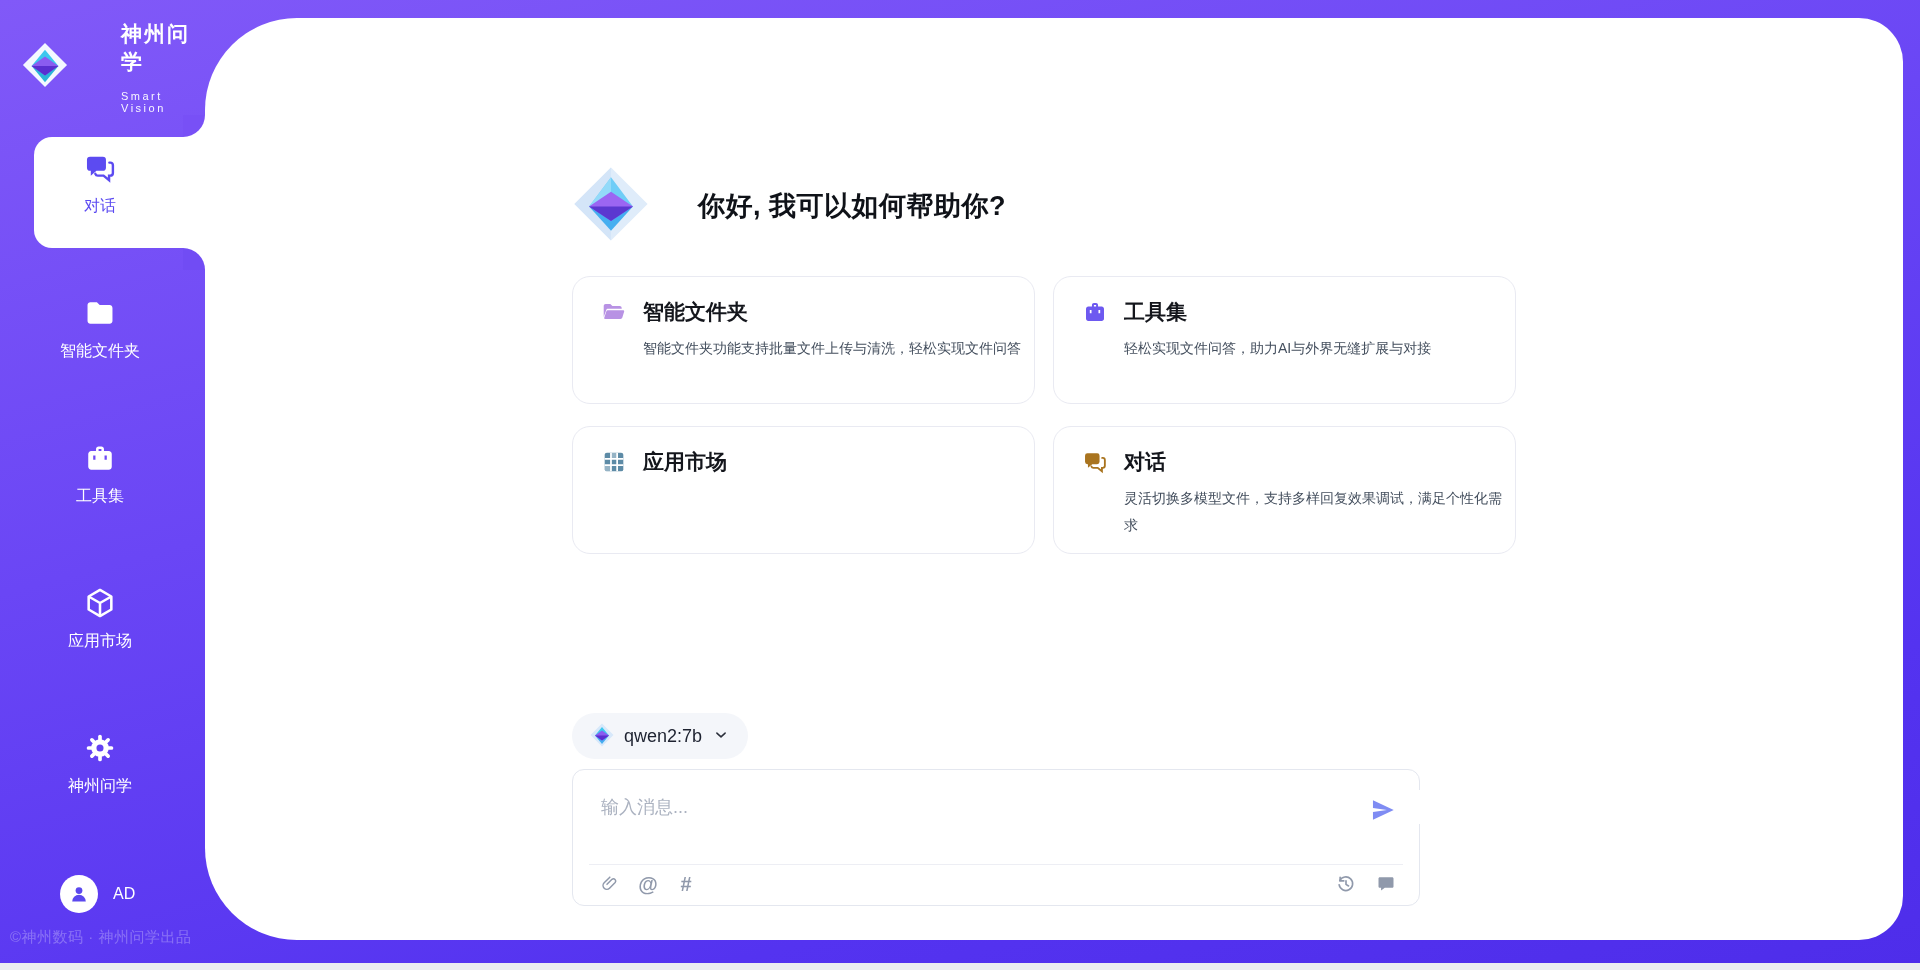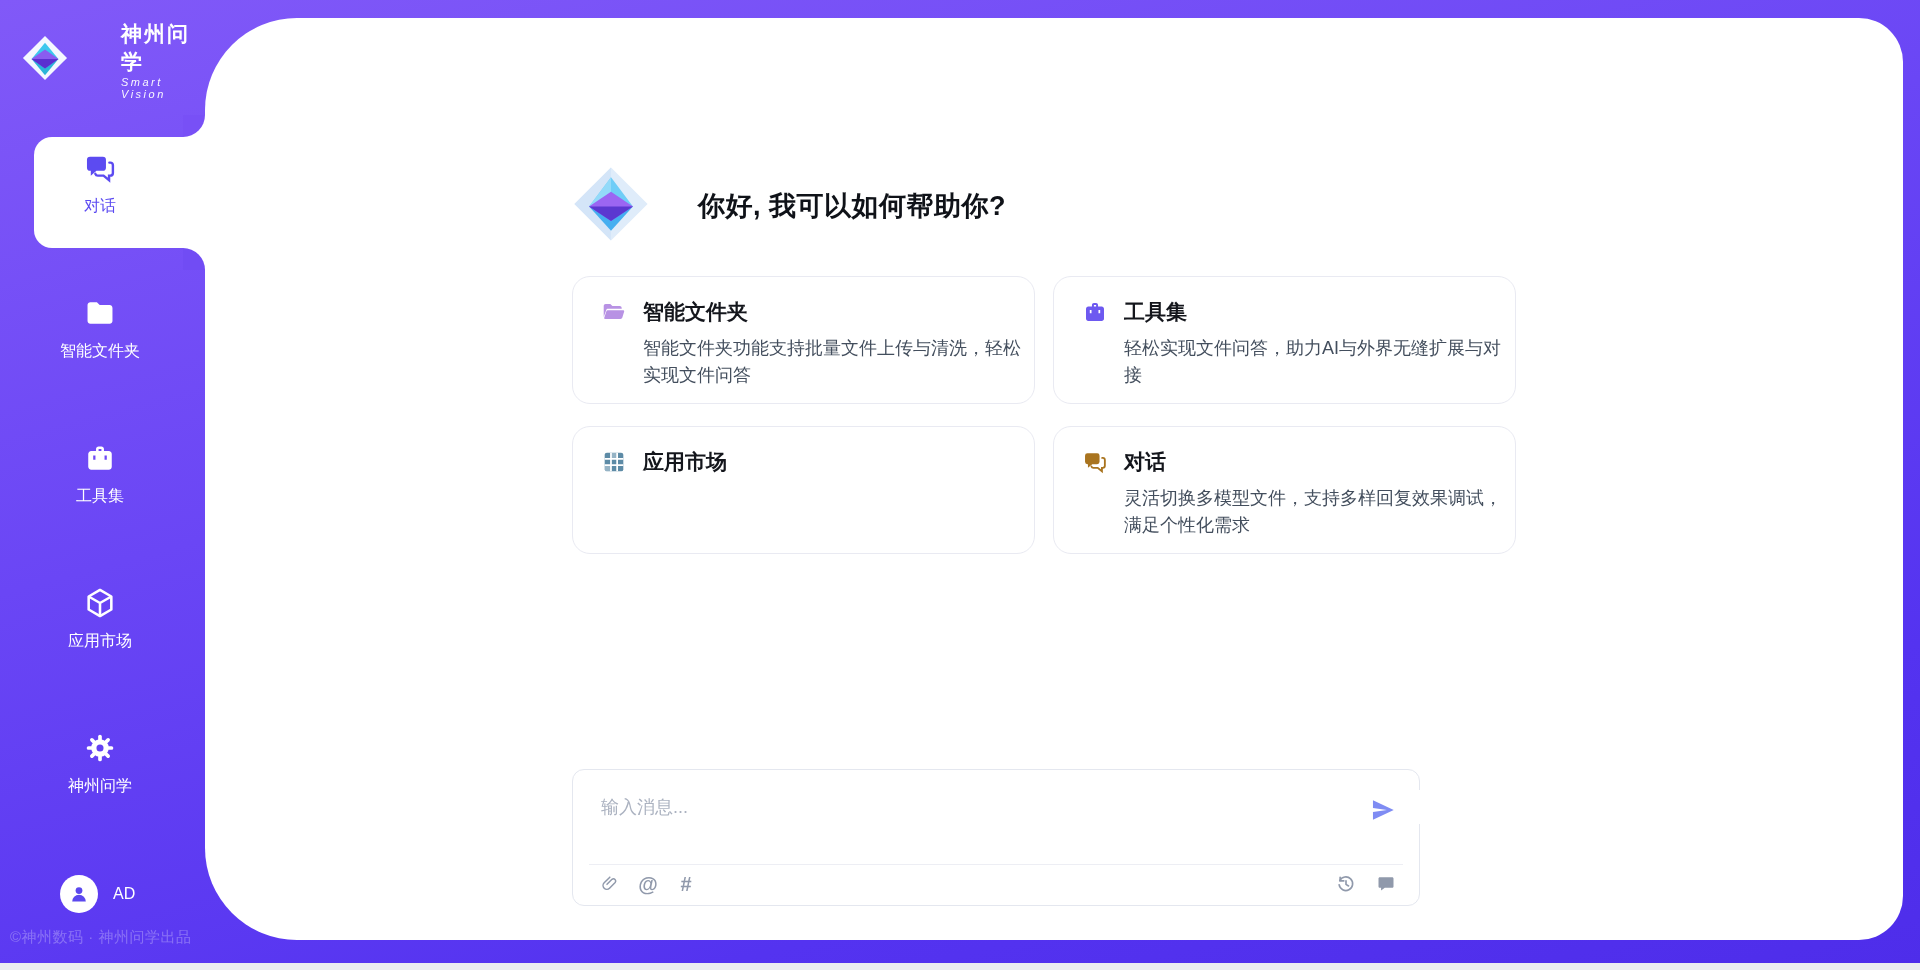--- a/index.html
+++ b/index.html
@@ -21,21 +21,21 @@
   .bottom-strip{
     position:absolute; left:0; right:0; bottom:0; height:7px;
     background:#ebecf1;
   }
 
   
   .sidebar{ position:absolute; left:0; top:0; width:205px; height:963px; }
   .brand{ position:absolute; left:22px; top:20px; display:flex; align-items:center;gap:43px; }
   .brand-text{ margin-left:10px; color:#fff; }
   .brand-name{ font-size:21px; font-weight:700; letter-spacing:2px; }
-  .brand-sub{ font-size:11px; letter-spacing:2.5px; margin-top:0; opacity:.95;font-style:italic; }
+  .brand-sub{ font-size:11px; letter-spacing:2.5px; margin-top:14px; opacity:.95; }
 
   .nav-item{
     position:absolute; left:30px; width:140px; text-align:center; color:#fff; cursor:pointer;
   }
   .nav-item .nav-icon{ display:inline-block; width:34px; height:34px; }
   .nav-item .nav-label{ display:block; font-size:16px; margin-top:7px; }
   .ni-1{ top:151px; z-index:3; color:#5c4bf1; }
   .ni-2{ top:296px; }
   .ni-3{ top:441px; }
   .ni-4{ top:586px; }
@@ -66,21 +66,21 @@
     position:absolute; top:258px; left:0; width:944px;
     display:grid; grid-template-columns:463px 463px; grid-auto-rows:128px; gap:22px 18px;
   }
   .card{
     border:1px solid #e9eaf2; border-radius:18px; background:#fff;
     padding:21px 24px 0 28px; cursor:pointer;
   }
   .card-head{ display:flex; align-items:center; }
   .card-icon{ width:26px; height:26px; flex:0 0 26px; }
   .card-title{ margin-left:16px; font-size:21px; font-weight:700; color:#14161c; }
-  .card-desc{ margin:9px 0 0 42px; width:378px; font-size:18px; line-height:27px; color:#434e5d; }
+  .card-desc{ margin:9px 0 0 42px; width:378px; font-size:14px; line-height:27px; color:#434e5d; }
 
   .model-pill{
     position:absolute; top:695px; left:0; height:46px;
     display:inline-flex; align-items:center; padding:0 18px;
     background:#f4f6fa; border-radius:23px; cursor:pointer; border:none;
   }
   .model-label{ margin:0 10px; font-size:18px; color:#1d2230; }
 
   .composer{
     position:absolute; top:751px; left:0; width:848px; height:137px;
@@ -260,20 +260,37 @@
               <path fill="#a9741f" d="M5 4h9a2.2 2.2 0 0 1 2.2 2.2v5.6A2.2 2.2 0 0 1 14 14H9.5L5.5 17.4V14H5a2.2 2.2 0 0 1-2.2-2.2V6.2A2.2 2.2 0 0 1 5 4z"></path>
               <path fill="none" stroke="#a9741f" stroke-width="1.7" stroke-linecap="round" d="M18.6 8.2h.6a1.9 1.9 0 0 1 1.9 1.9v5.4a1.9 1.9 0 0 1-1.9 1.9h-.8v3.2l-3.9-3.2h-4a1.9 1.9 0 0 1-1.8-1.3"></path>
             </svg>
           </span>
           <span class="card-title">对话</span>
         </div>
         <div class="card-desc">灵活切换多模型文件，支持多样回复效果调试，满足个性化需求</div>
       </div>
     </div>
 
+    <button class="model-pill">
+      <span>
+        <svg width="24" height="24" viewBox="0 0 48 48">
+          <polygon points="24,1 47,24 24,47 1,24" fill="#d7e8fa"></polygon>
+          <polygon points="24,8 38,25 10,25" fill="#3cc8ee"></polygon>
+          <polygon points="24,42 38,25 10,25" fill="#45aef0"></polygon>
+          <polygon points="24,15 38,25 24,35 10,25" fill="#8a5cf0"></polygon>
+          <polygon points="10,25 38,25 24,35" fill="#5a2fd0"></polygon>
+        </svg>
+      </span>
+      <span class="model-label">qwen2:7b</span>
+      <span>
+        <svg width="18" height="18" viewBox="0 0 24 24">
+          <path d="M6.5 9.5l5.5 5 5.5-5" fill="none" stroke="#2a2f3a" stroke-width="2" stroke-linecap="round" stroke-linejoin="round"></path>
+        </svg>
+      </span>
+    </button>
 
     <div class="composer">
       <input class="composer-input" type="text" placeholder="输入消息..." style="">
       <button class="send-btn">
         <svg width="28" height="28" viewBox="0 0 24 24">
           <path d="M3.4 20.4l17.8-8.4L3.4 3.6v6.6l12 1.8-12 1.8z" fill="#7f8cf3"></path>
         </svg>
       </button>
       <div class="composer-divider"></div>
       <div class="comp-row">

